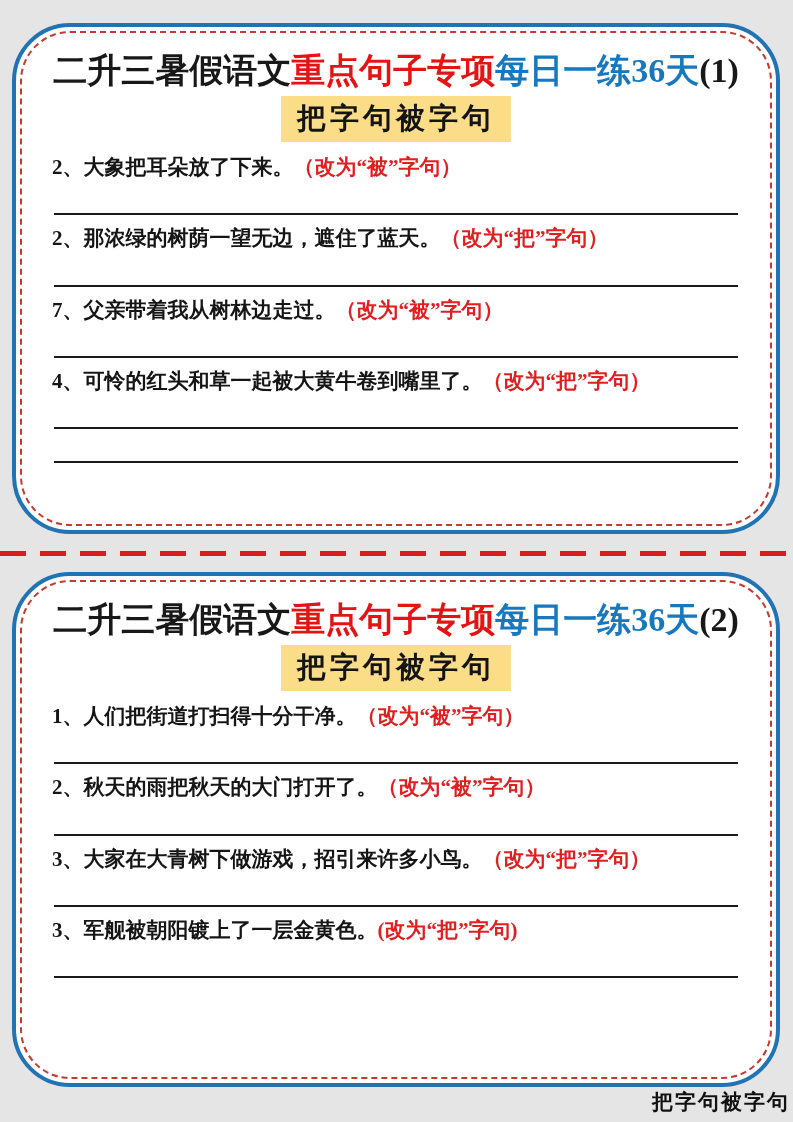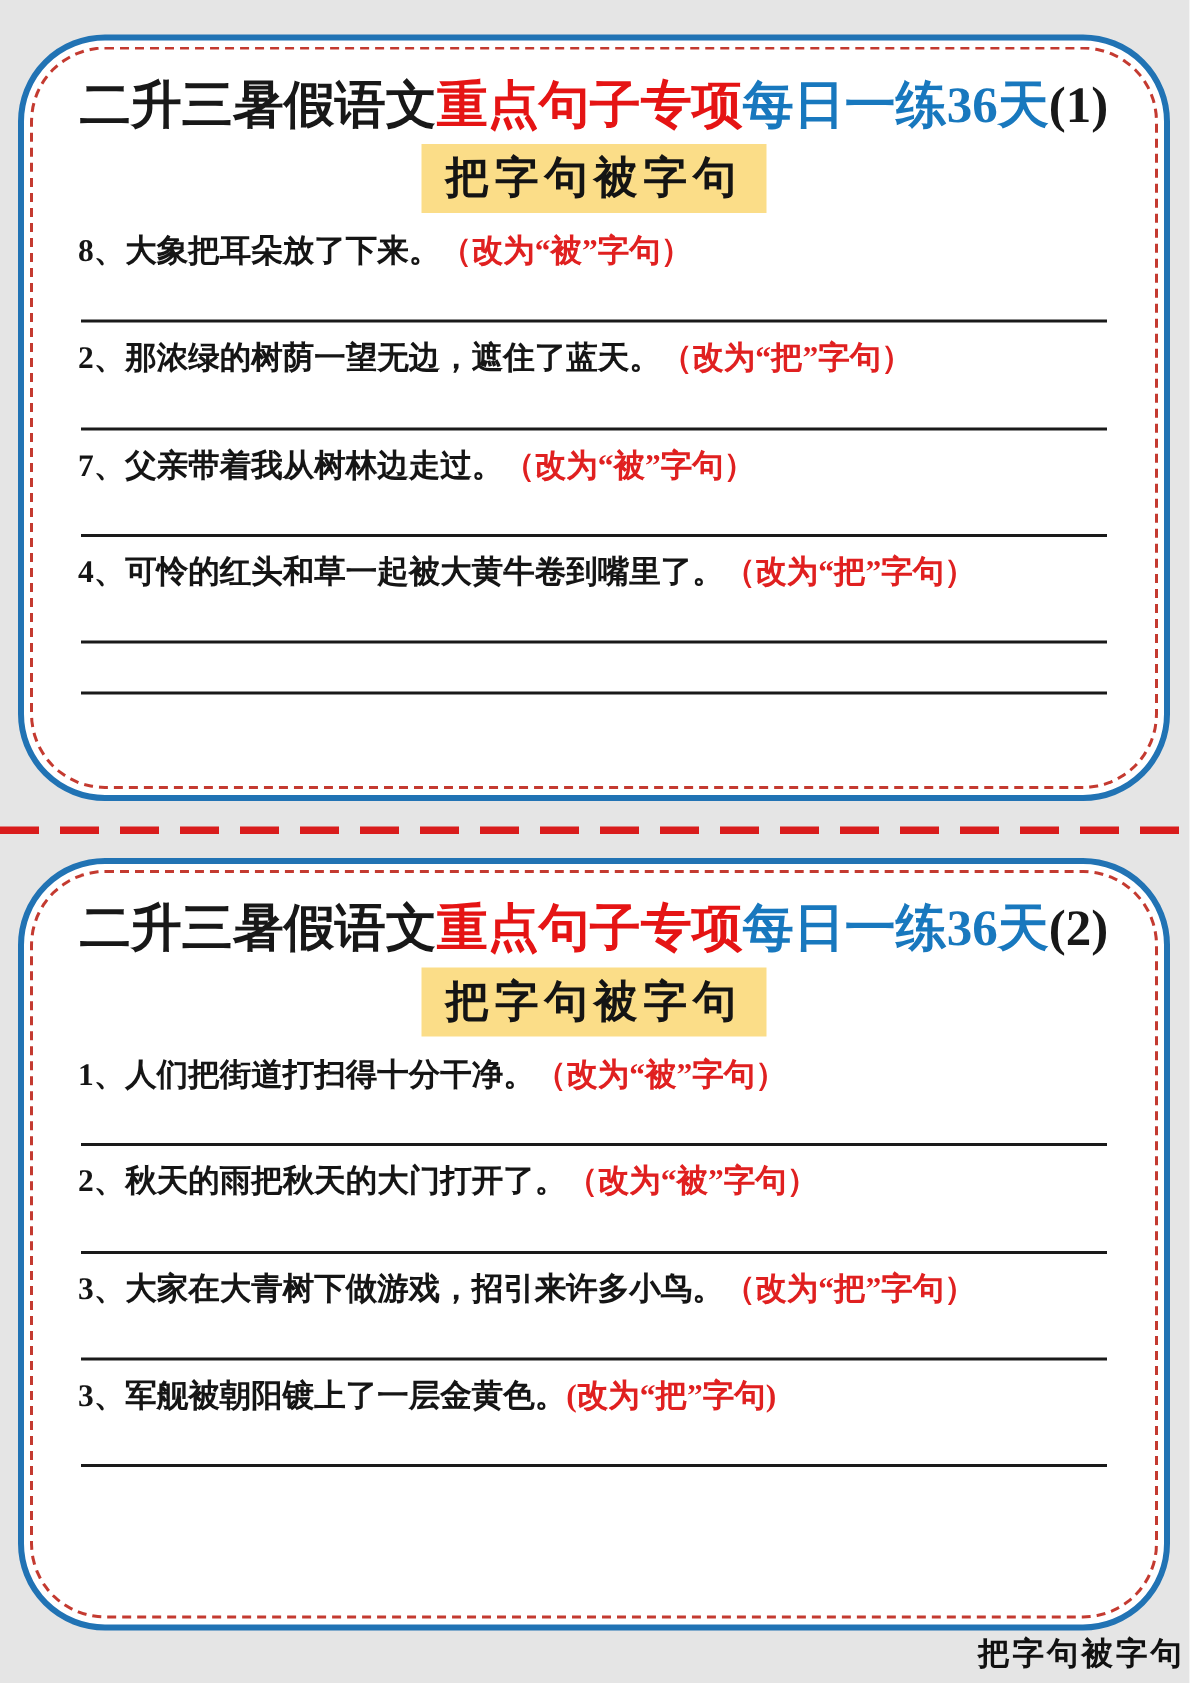--- a/index.html
+++ b/index.html
@@ -109,21 +109,21 @@
   <div class="card card-1">
     <div class="card-inner">
       <div class="card-title">
         <span class="title-black">二升三暑假语文</span><span class="title-red">重点句子专项</span><span class="title-blue">每日一练36天</span><span class="title-black">(1)</span>
       </div>
       <div class="card-subtitle-row">
         <span class="card-subtitle">把字句被字句</span>
       </div>
 
       <div>
-        <div class="item-text"><span>8、大象把耳朵放了下来。</span><span class="item-note">（改为“被”字句）</span></div>
+        <div class="item-text"><span>2、大象把耳朵放了下来。</span><span class="item-note">（改为“被”字句）</span></div>
         <hr class="answer-line">
       </div>
       <div>
         <div class="item-text"><span>2、那浓绿的树荫一望无边，遮住了蓝天。</span><span class="item-note">（改为“把”字句）</span></div>
         <hr class="answer-line">
       </div>
       <div>
         <div class="item-text"><span>7、父亲带着我从树林边走过。</span><span class="item-note">（改为“被”字句）</span></div>
         <hr class="answer-line">
       </div>

